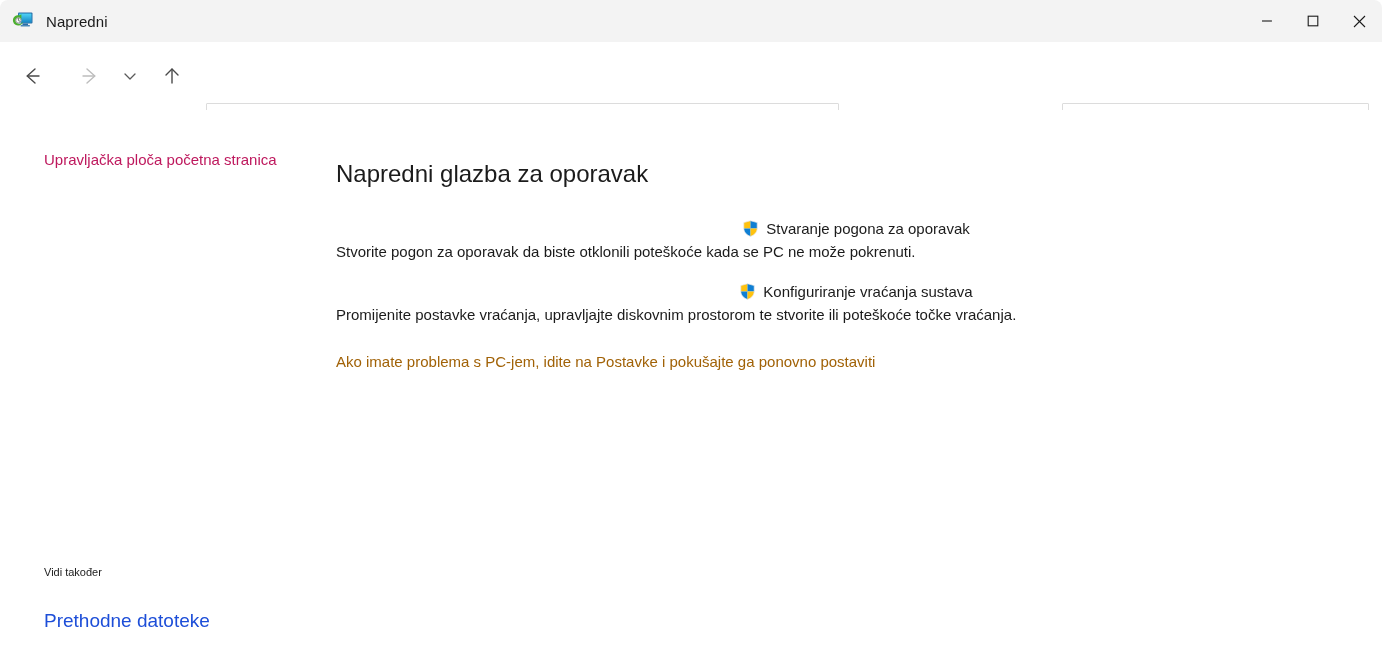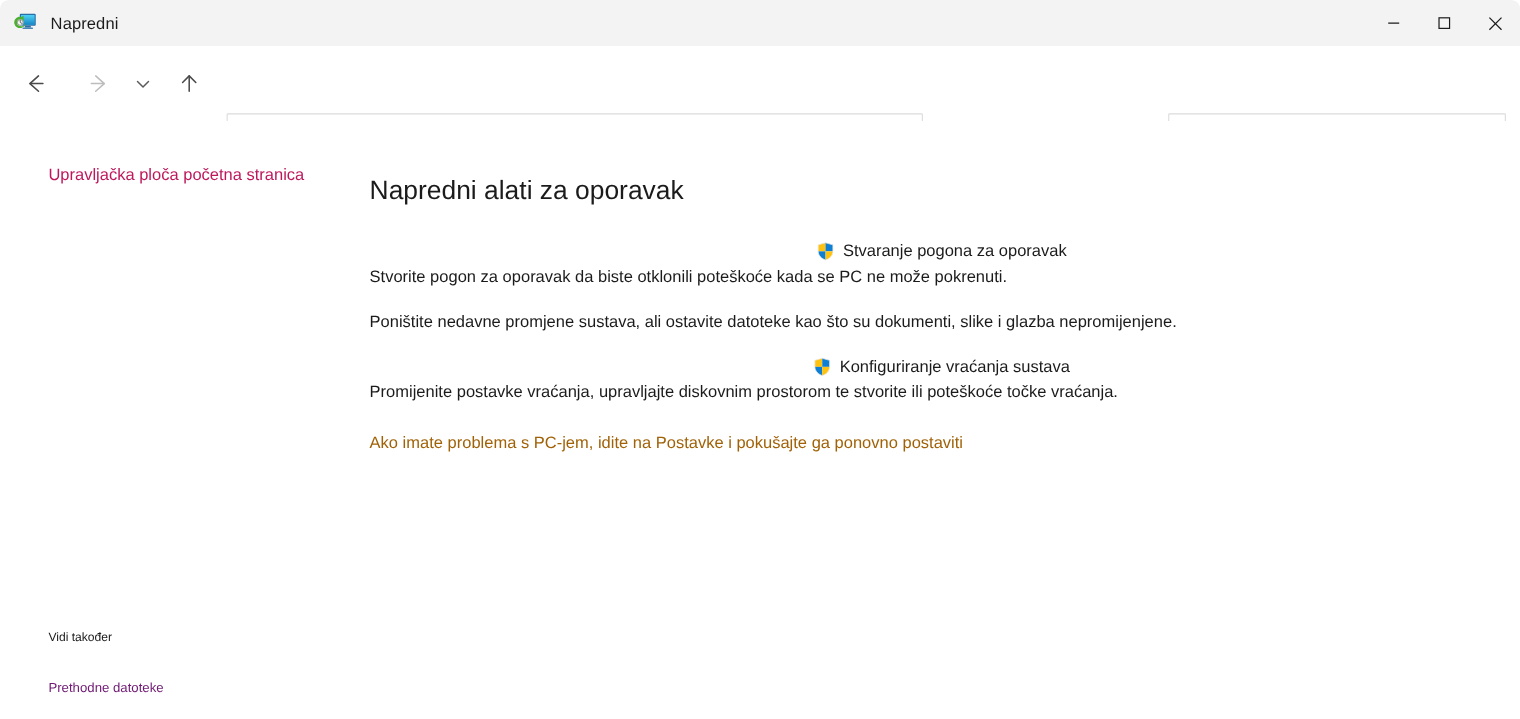--- a/index.html
+++ b/index.html
@@ -223,22 +223,22 @@
     left: 44px;
     bottom: 22px;
     width: 280px;
   }
   .see-also-title {
     font-size: 11px;
     color: #1b1b1b;
     margin-bottom: 32px;
   }
   .see-also-link {
-    font-size: 12px;
-    color: #701a75;
+    font-size: 19px;
+    color: #1d4ed8;
     cursor: default;
     white-space: nowrap;
   }
 
   .main {
     position: absolute;
     left: 334px;
     top: 0;
     width: 1048px;
     height: 544px;
@@ -429,21 +429,21 @@
     <div class="sidebar">
       <div class="side-home">Upravljačka ploča početna stranica</div>
 
       <div class="see-also-block">
         <div class="see-also-title">Vidi također</div>
         <div class="see-also-link">Prethodne datoteke</div>
       </div>
     </div>
 
     <div class="main">
-      <h1 class="page-title">Napredni alati za oporavak</h1>
+      <h1 class="page-title">Napredni glazba za oporavak</h1>
 
       <div class="task-list">
 
         <div class="task">
           <div class="task-head">
             <svg class="shield-icon" viewBox="0 0 17 17">
               <clipPath id="shclip1">
                 <path d="M8.5 0.7 L15.2 2.6 L15.2 8.3 C15.2 12.3 12.2 15.2 8.5 16.4 C4.8 15.2 1.8 12.3 1.8 8.3 L1.8 2.6 Z"></path>
               </clipPath>
               <g clip-path="url(#shclip1)">
@@ -453,21 +453,20 @@
                 <rect x="8.5" y="8.5" width="8.5" height="8.5" fill="#ffc20e"></rect>
               </g>
               <path d="M8.5 0.7 L15.2 2.6 L15.2 8.3 C15.2 12.3 12.2 15.2 8.5 16.4 C4.8 15.2 1.8 12.3 1.8 8.3 L1.8 2.6 Z" fill="none" stroke="#e8e8e8" stroke-width="0.7"></path>
             </svg>
             <span class="task-link">Stvaranje pogona za oporavak</span>
           </div>
           <div class="task-desc">Stvorite pogon za oporavak da biste otklonili poteškoće kada se PC ne može pokrenuti.</div>
         </div>
 
         <div class="task">
-          <div class="task-desc">Poništite nedavne promjene sustava, ali ostavite datoteke kao što su dokumenti, slike i glazba nepromijenjene.</div>
         </div>
 
         <div class="task">
           <div class="task-head">
             <svg class="shield-icon" viewBox="0 0 17 17">
               <clipPath id="shclip3">
                 <path d="M8.5 0.7 L15.2 2.6 L15.2 8.3 C15.2 12.3 12.2 15.2 8.5 16.4 C4.8 15.2 1.8 12.3 1.8 8.3 L1.8 2.6 Z"></path>
               </clipPath>
               <g clip-path="url(#shclip3)">
                 <rect x="0" y="0" width="8.5" height="8.5" fill="#ffc20e"></rect>

